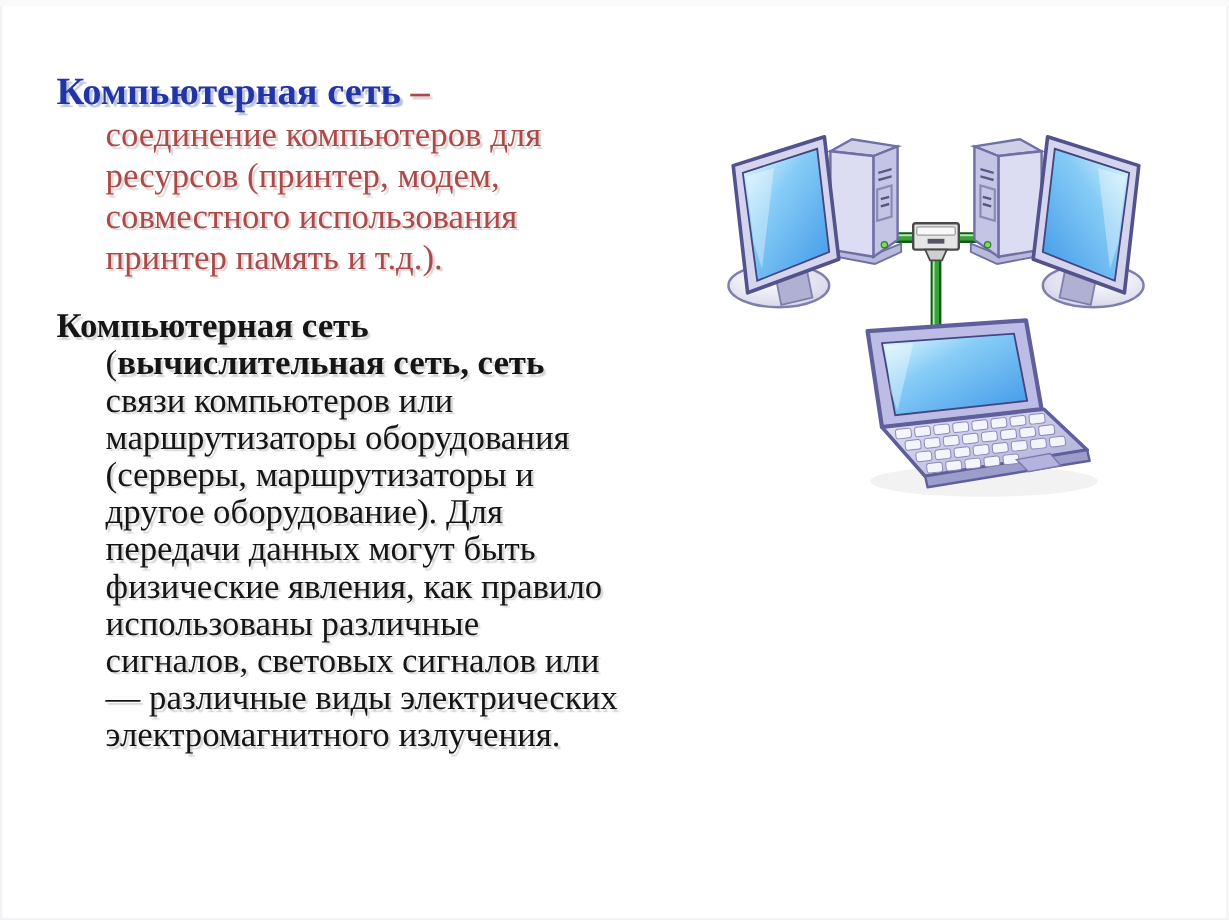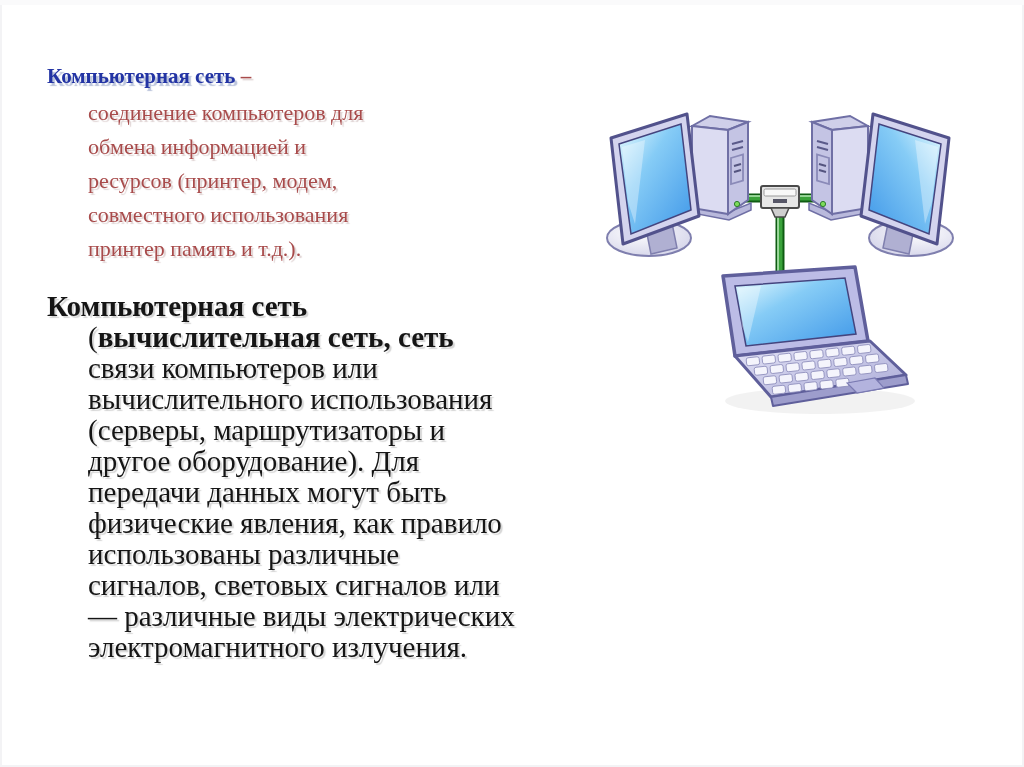--- a/index.html
+++ b/index.html
@@ -4,52 +4,51 @@
 <style>
   html,body{margin:0;padding:0;background:#fff;}
   .slide{
     position:relative;width:1024px;height:767px;background:#ffffff;overflow:hidden;
     font-family:"Liberation Serif","DejaVu Serif",serif;
     box-shadow:inset 0 0 0 2px #f3f3f5;
   }
   .top-strip{position:absolute;left:0;top:0;width:1024px;height:5px;background:#fafafb;}
   .textcol{position:absolute;left:47px;top:56px;width:560px;}
   .line{font-size:29px;line-height:31px;white-space:nowrap;color:#151515;}
-  .p1 .line{font-size:22px;line-height:34px;}
-  .line.title-line{font-size:21px;line-height:40px;font-weight:bold;}
+  .p1 .line{font-size:29px;line-height:34px;}
+  .line.title-line{font-size:32px;line-height:40px;font-weight:bold;}
   .ind{margin-left:41px;}
   .t-blue{color:#2334a4;text-shadow:2.5px 2.5px 1px rgba(130,145,190,0.55);}
   .t-red{color:#a84b4b;text-shadow:2px 2px 1px rgba(175,145,145,0.40);}
   .t-black{color:#151515;text-shadow:2px 2px 1px rgba(145,145,145,0.38);}
   .b{font-weight:bold;}
   .p2{margin-top:25px;}
   .art{position:absolute;left:585px;top:98px;width:380px;height:340px;}
 </style>
 </head>
 <body>
 
 <div class="slide">
   <div class="top-strip"></div>
 
   <div class="textcol">
 
     <div class="p1">
       <div class="line title-line"><span class="t-blue">Компьютерная сеть</span><span class="t-red"> –</span></div>
       <div class="line ind t-red">соединение компьютеров для</div>
-      <div class="line ind t-red">обмена информацией и</div>
       <div class="line ind t-red">ресурсов (принтер, модем,</div>
       <div class="line ind t-red">совместного использования</div>
       <div class="line ind t-red">принтер память и т.д.).</div>
     </div>
 
     <div class="p2">
       <div class="line t-black b">Компьютерная сеть</div>
       <div class="line ind t-black"><span>(</span><span class="b">вычислительная сеть, сеть</span></div>
       <div class="line ind t-black">связи компьютеров или</div>
-      <div class="line ind t-black">вычислительного использования</div>
+      <div class="line ind t-black">маршрутизаторы оборудования</div>
       <div class="line ind t-black">(серверы, маршрутизаторы и</div>
       <div class="line ind t-black">другое оборудование). Для</div>
       <div class="line ind t-black">передачи данных могут быть</div>
       <div class="line ind t-black">физические явления, как правило</div>
       <div class="line ind t-black">использованы различные</div>
       <div class="line ind t-black">сигналов, световых сигналов или</div>
       <div class="line ind t-black">— различные виды электрических</div>
       <div class="line ind t-black">электромагнитного излучения.</div>
     </div>
   </div>

